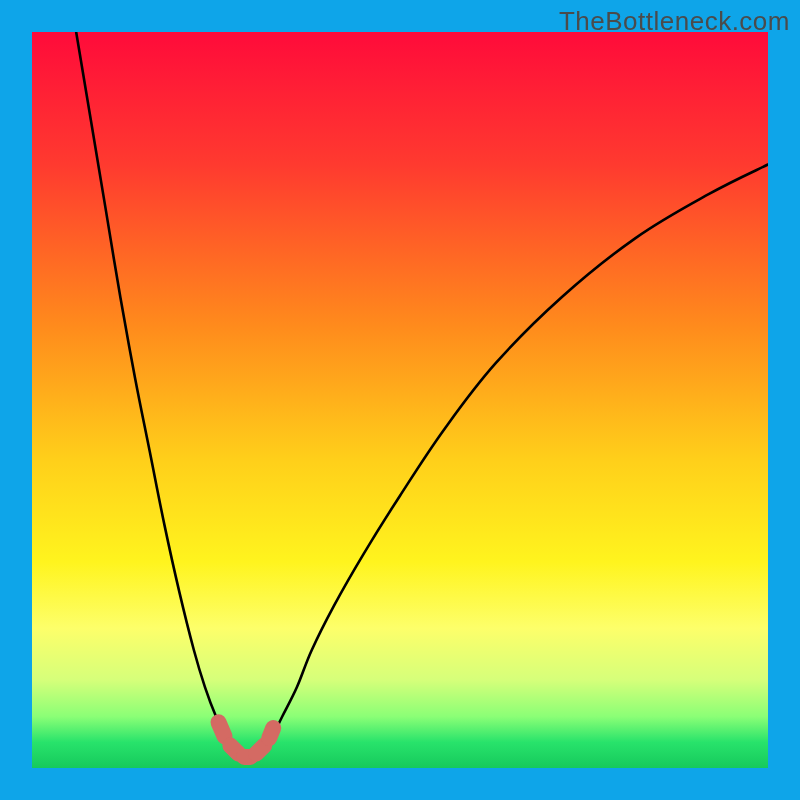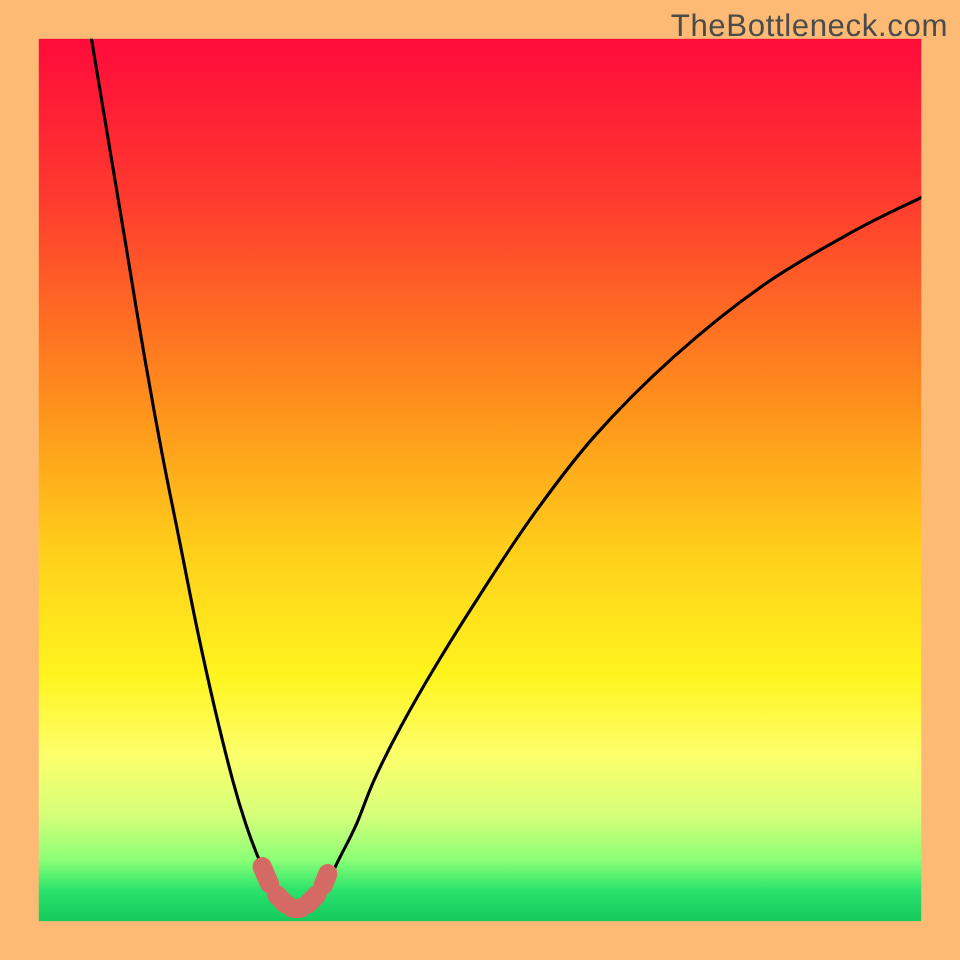--- a/index.html
+++ b/index.html
@@ -8,21 +8,21 @@
     width: 800px;
     height: 800px;
     overflow: hidden;
     background: #000;
     font-family: Arial, Helvetica, sans-serif;
   }
   .frame {
     position: absolute;
     left: 0; top: 0;
     width: 800px; height: 800px;
-    background: #fdba74;
+    background: #0ea5e9;
   }
   .plot {
     position: absolute;
     left: 32px;
     top: 32px;
     width: 736px;
     height: 736px;
     overflow: hidden;
   }
   .watermark {

